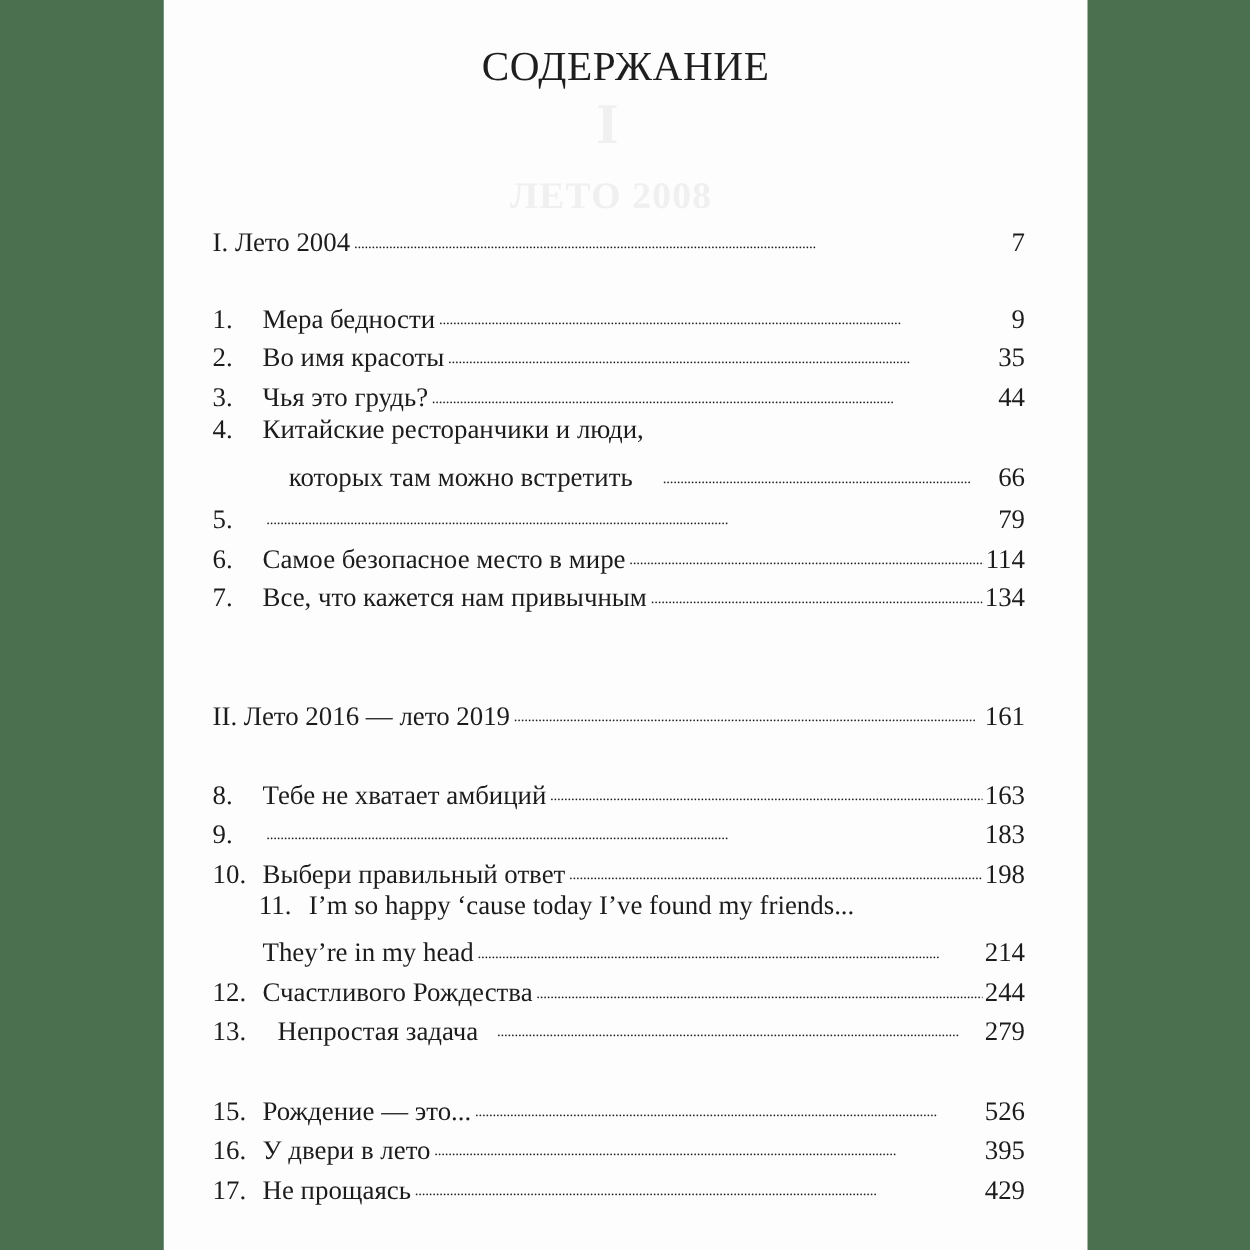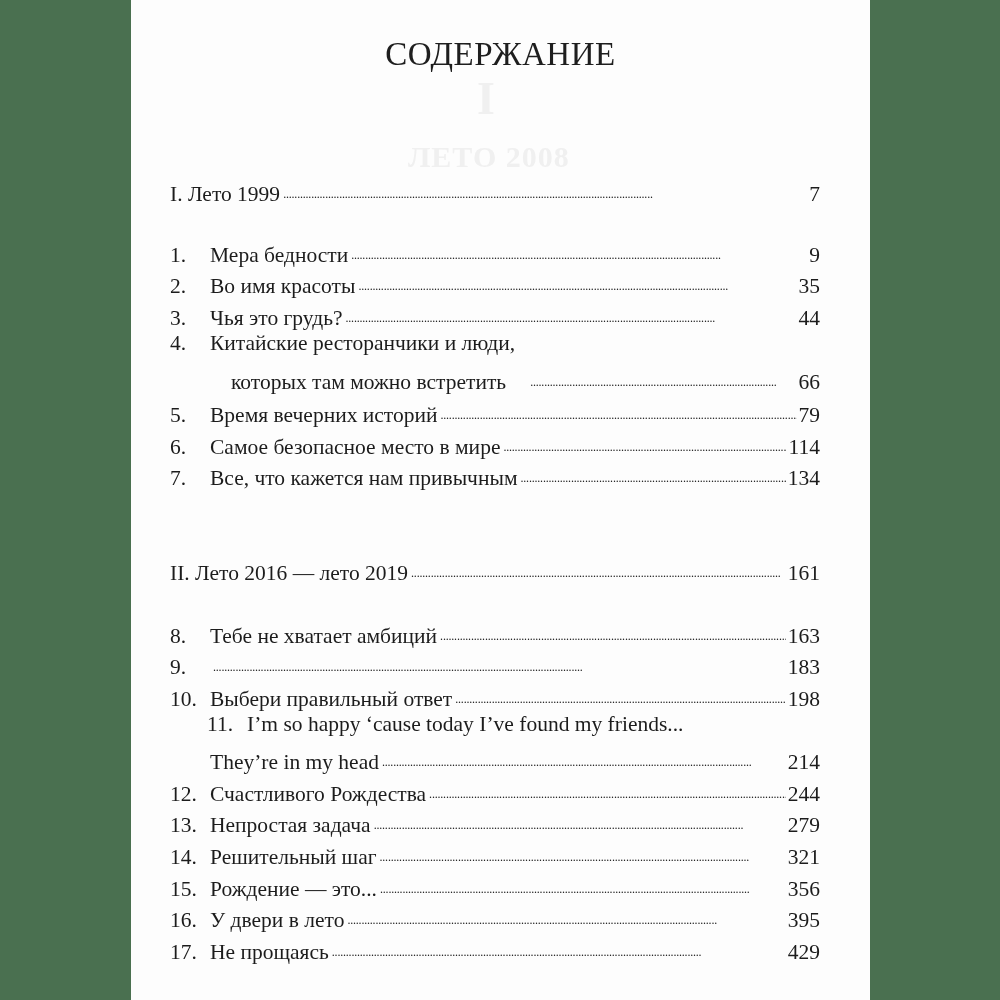--- a/index.html
+++ b/index.html
@@ -115,21 +115,21 @@
 <div class="page">
 
   <div class="ghost ghost-numeral">I</div>
   <div class="ghost ghost-title">ЛЕТО 2008</div>
 
   <h1 class="title">СОДЕРЖАНИЕ</h1>
 
   <div class="toc">
 
     <div class="row part" style="top:173px;">
-      <span class="label">I. Лето 1999</span>
+      <span class="label">I. Лето 2004</span>
       <span class="leader"></span>
       <span class="page-num">7</span>
     </div>
 
     <div class="row" style="top:234px;">
       <span class="num">1.</span>
       <span class="label">Мера бедности</span>
       <span class="leader"></span>
       <span class="page-num">9</span>
     </div>
@@ -154,21 +154,20 @@
     </div>
     <div class="row cont" style="top:361px;gap:21px;">
       <span class="num"></span>
       <span class="label">которых там можно встретить</span>
       <span class="leader"></span>
       <span class="page-num">66</span>
     </div>
 
     <div class="row" style="top:394px;">
       <span class="num">5.</span>
-      <span class="label">Время вечерних историй</span>
       <span class="leader"></span>
       <span class="page-num">79</span>
     </div>
 
     <div class="row" style="top:426px;">
       <span class="num">6.</span>
       <span class="label">Самое безопасное место в мире</span>
       <span class="leader"></span>
       <span class="page-num">114</span>
     </div>
@@ -217,39 +216,33 @@
       <span class="page-num">214</span>
     </div>
 
     <div class="row" style="top:773px;">
       <span class="num">12.</span>
       <span class="label">Счастливого Рождества</span>
       <span class="leader"></span>
       <span class="page-num">244</span>
     </div>
 
-    <div class="row" style="top:804px;">
+    <div class="row" style="top:804px;gap:12px;">
       <span class="num">13.</span>
       <span class="label">Непростая задача</span>
       <span class="leader"></span>
       <span class="page-num">279</span>
     </div>
 
-    <div class="row" style="top:836px;">
-      <span class="num">14.</span>
-      <span class="label">Решительный шаг</span>
-      <span class="leader"></span>
-      <span class="page-num">321</span>
-    </div>
 
     <div class="row" style="top:868px;">
       <span class="num">15.</span>
       <span class="label">Рождение — это...</span>
       <span class="leader"></span>
-      <span class="page-num">356</span>
+      <span class="page-num">526</span>
     </div>
 
     <div class="row" style="top:899px;">
       <span class="num">16.</span>
       <span class="label">У двери в лето</span>
       <span class="leader"></span>
       <span class="page-num">395</span>
     </div>
 
     <div class="row" style="top:931px;">

